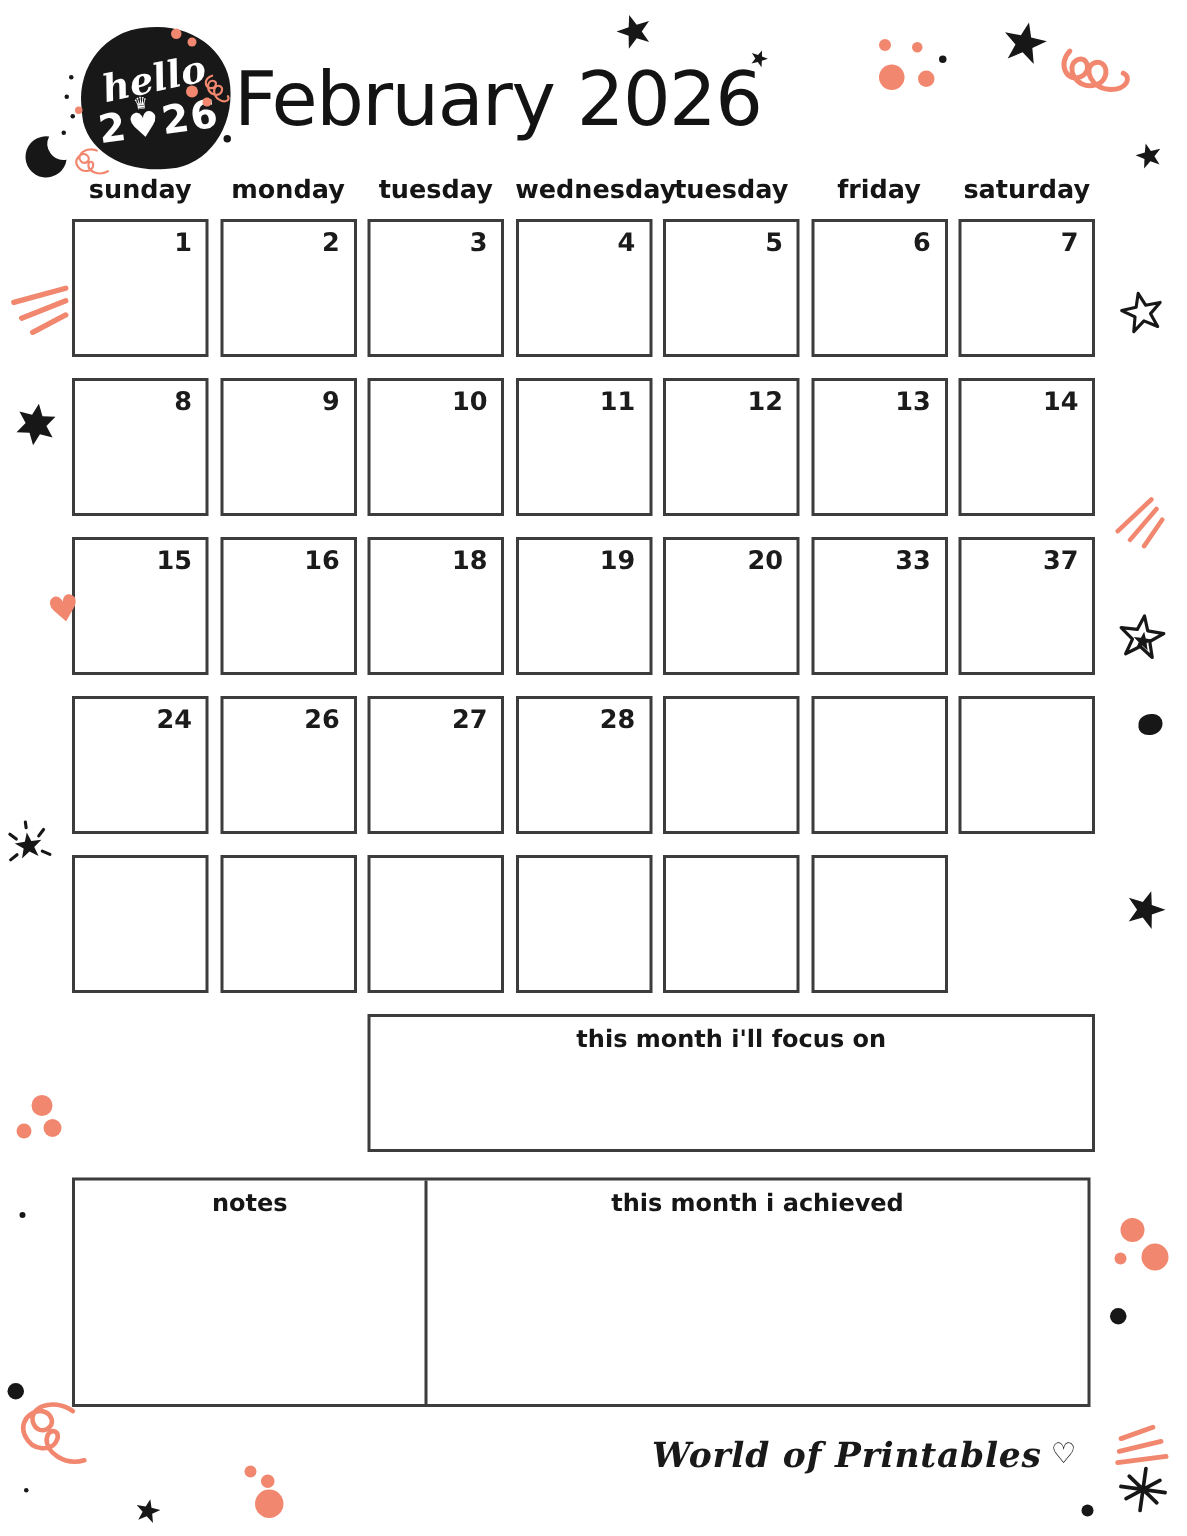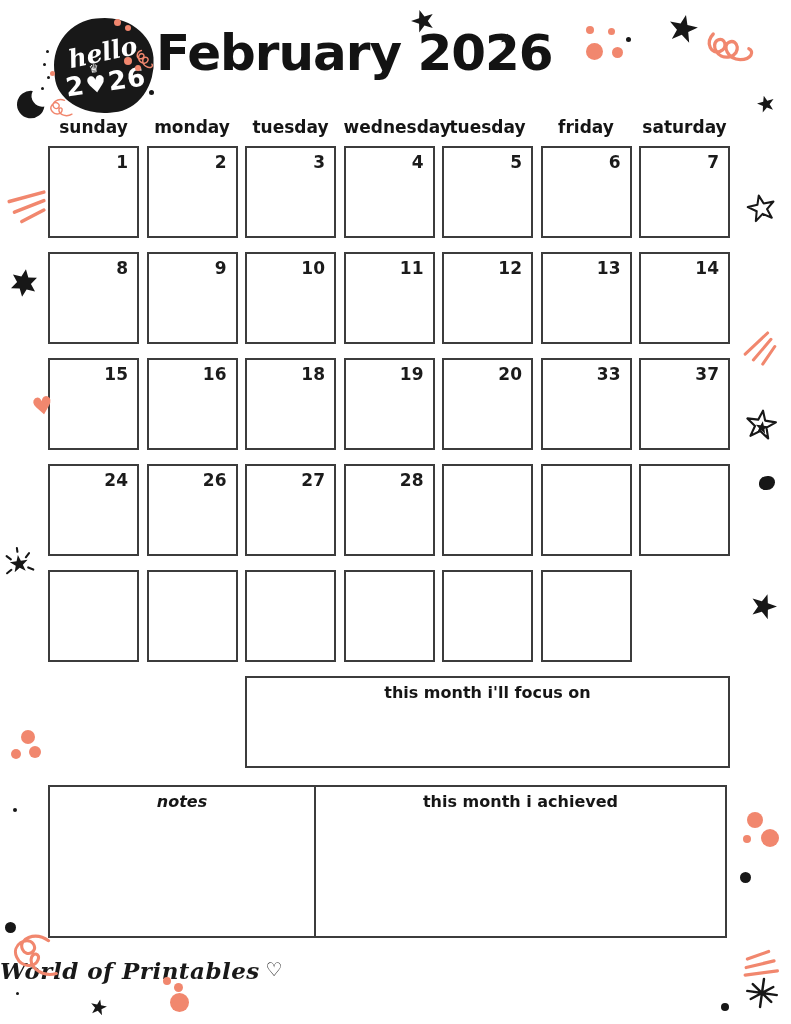--- a/index.html
+++ b/index.html
@@ -17,21 +17,21 @@
     position:absolute;left:54px;top:18px;width:100px;height:95px;background:#181818;
     border-radius:48% 52% 46% 54% / 52% 48% 56% 44%;
     transform:rotate(-5deg);display:flex;flex-direction:column;align-items:center;justify-content:center;
     color:#fff;z-index:2;
   }
   .badge-hello{font-family:"DejaVu Serif",serif;font-style:italic;font-weight:700;font-size:25px;line-height:1;transform:rotate(-7deg);margin-top:4px;}
   .badge-year{font-size:26px;font-weight:800;line-height:1;display:flex;align-items:flex-end;transform:rotate(-3deg);margin-top:4px;letter-spacing:1px;}
   .badge-heart{position:relative;font-size:23px;line-height:1;margin:0 1px;}
   .badge-crown{position:absolute;top:-10px;left:50%;transform:translateX(-50%);font-size:11px;line-height:1;}
   .title{
-    position:absolute;left:156px;top:24px;margin:0;font-size:50px;font-weight:700;
+    position:absolute;left:156px;top:37px;margin:0;font-size:50px;font-weight:400;
     letter-spacing:-1px;color:#131313;white-space:nowrap;z-index:2;
   }
   
   .day-headers{
     position:absolute;left:48px;top:117px;width:682px;display:grid;
     grid-template-columns:repeat(7,91px);justify-content:space-between;
   }
   .day-header{text-align:center;font-size:17px;font-weight:700;color:#151515;}
   
   .month-grid{
@@ -41,25 +41,25 @@
   }
   .cell{border:2px solid var(--border);background:#fff;box-sizing:border-box;position:relative;}
   .date{position:absolute;top:4px;right:9px;font-size:17px;font-weight:700;color:#1b1b1b;}
   .focus-box{grid-column:3 / 8;}
   .section-label{text-align:center;font-weight:700;font-size:16px;padding-top:5px;color:#161616;}
   
   .bottom-box{
     position:absolute;left:48px;top:785px;width:679px;height:153px;
     border:2px solid var(--border);box-sizing:border-box;display:flex;background:#fff;
   }
-  .notes-cell{width:266px;border-right:2px solid var(--border);box-sizing:border-box;font-style:italic;}
+  .notes-cell{width:235px;border-right:2px solid var(--border);box-sizing:border-box;}
   .achieved-cell{flex:1;}
   
   .footer{
-    position:absolute;left:0;top:957px;width:718px;text-align:left;
+    position:absolute;left:0;top:957px;width:718px;text-align:right;
     font-family:"DejaVu Serif",serif;font-style:italic;font-weight:700;font-size:23px;color:#191919;
     letter-spacing:0.5px;
   }
   .brand-heart{font-style:normal;font-size:19px;margin-left:6px;vertical-align:3px;}
   
   .deco-layer{position:absolute;inset:0;z-index:3;pointer-events:none;}
   .deco{position:absolute;}
   .deco svg{display:block;width:100%;height:auto;}
 </style>
 </head>

